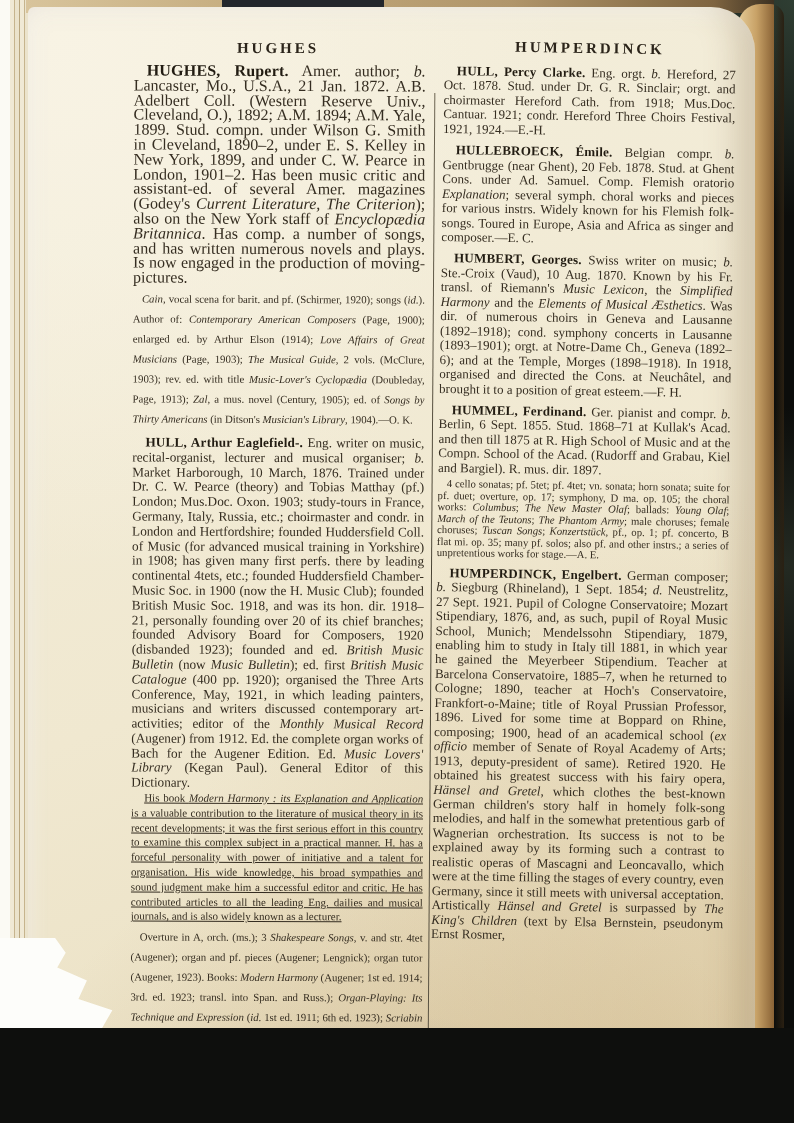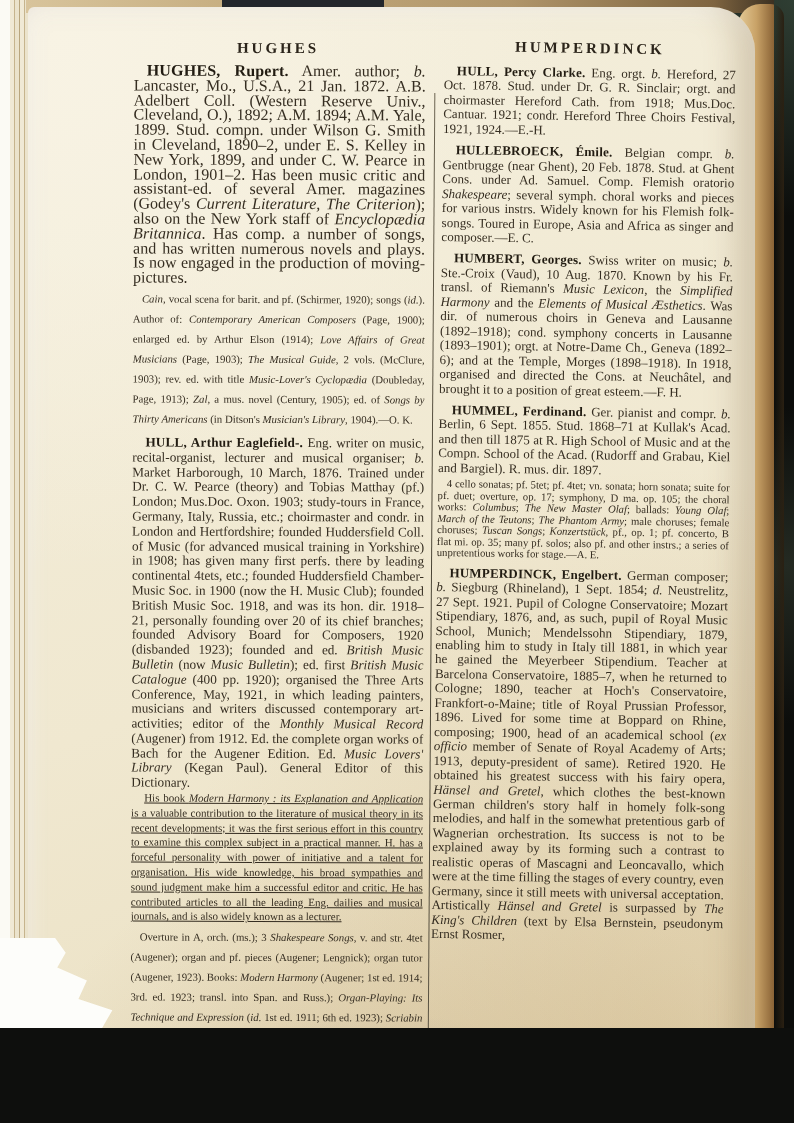--- a/index.html
+++ b/index.html
@@ -98,21 +98,21 @@
     <div class="divider"></div>
     <div class="col col-left">
         <p class="pg first"><b>HUGHES, Rupert.</b> Amer. author; <i>b.</i> Lancaster, Mo., U.S.A., 21 Jan. 1872. A.B. Adelbert Coll. (Western Reserve Univ., Cleveland, O.), 1892; A.M. 1894; A.M. Yale, 1899. Stud. compn. under Wilson G. Smith in Cleveland, 1890–2, under E. S. Kelley in New York, 1899, and under C. W. Pearce in London, 1901–2. Has been music critic and assistant-ed. of several Amer. magazines (Godey's <i>Current Literature, The Criterion</i>); also on the New York staff of <i>Encyclopædia Britannica</i>. Has comp. a number of songs, and has written numerous novels and plays. Is now engaged in the production of moving-pictures.</p>
         <p class="pg works"><i>Cain</i>, vocal scena for barit. and pf. (Schirmer, 1920); songs (<i>id.</i>). Author of: <i>Contemporary American Composers</i> (Page, 1900); enlarged ed. by Arthur Elson (1914); <i>Love Affairs of Great Musicians</i> (Page, 1903); <i>The Musical Guide</i>, 2 vols. (McClure, 1903); rev. ed. with title <i>Music-Lover's Cyclopædia</i> (Doubleday, Page, 1913); <i>Zal</i>, a mus. novel (Century, 1905); ed. of <i>Songs by Thirty Americans</i> (in Ditson's <i>Musician's Library</i>, 1904).—O. K.</p>
         <p class="pg entry"><b>HULL, Arthur Eaglefield-.</b> Eng. writer on music, recital-organist, lecturer and musical organiser; <i>b.</i> Market Harborough, 10 March, 1876. Trained under Dr. C. W. Pearce (theory) and Tobias Matthay (pf.) London; Mus.Doc. Oxon. 1903; study-tours in France, Germany, Italy, Russia, etc.; choirmaster and condr. in London and Hertfordshire; founded Huddersfield Coll. of Music (for advanced musical training in Yorkshire) in 1908; has given many first perfs. there by leading continental 4tets, etc.; founded Huddersfield Chamber-Music Soc. in 1900 (now the H. Music Club); founded British Music Soc. 1918, and was its hon. dir. 1918–21, personally founding over 20 of its chief branches; founded Advisory Board for Composers, 1920 (disbanded 1923); founded and ed. <i>British Music Bulletin</i> (now <i>Music Bulletin</i>); ed. first <i>British Music Catalogue</i> (400 pp. 1920); organised the Three Arts Conference, May, 1921, in which leading painters, musicians and writers discussed contemporary art-activities; editor of the <i>Monthly Musical Record</i> (Augener) from 1912. Ed. the complete organ works of Bach for the Augener Edition. Ed. <i>Music Lovers' Library</i> (Kegan Paul). General Editor of this Dictionary.</p>
         <p class="pg para">His book <i>Modern Harmony : its Explanation and Application</i> is a valuable contribution to the literature of musical theory in its recent developments; it was the first serious effort in this country to examine this complex subject in a practical manner. H. has a forceful personality with power of initiative and a talent for organisation. His wide knowledge, his broad sympathies and sound judgment make him a successful editor and critic. He has contributed articles to all the leading Eng. dailies and musical journals, and is also widely known as a lecturer.</p>
         <p class="pg works">Overture in A, orch. (ms.); 3 <i>Shakespeare Songs</i>, v. and str. 4tet (Augener); organ and pf. pieces (Augener; Lengnick); organ tutor (Augener, 1923). Books: <i>Modern Harmony</i> (Augener; 1st ed. 1914; 3rd. ed. 1923; transl. into Span. and Russ.); <i>Organ-Playing: Its Technique and Expression</i> (<i>id.</i> 1st ed. 1911; 6th ed. 1923); <i>Scriabin</i> (Kegan Paul; 1st ed. 1916; 3rd ed. 1923); <i>Cyril Scott</i> (<i>id.</i> 1914); <i>Students' Harmony</i> (with Dr. Charles Macpherson) (Augener, 1914); numerous translations, etc.—G. B.</p>
       </div>
     <div class="col col-right">
         <p class="pg first"><b>HULL, Percy Clarke.</b> Eng. orgt. <i>b.</i> Hereford, 27 Oct. 1878. Stud. under Dr. G. R. Sinclair; orgt. and choirmaster Hereford Cath. from 1918; Mus.Doc. Cantuar. 1921; condr. Hereford Three Choirs Festival, 1921, 1924.—E.-H.</p>
-        <p class="pg entry"><b>HULLEBROECK, Émile.</b> Belgian compr. <i>b.</i> Gentbrugge (near Ghent), 20 Feb. 1878. Stud. at Ghent Cons. under Ad. Samuel. Comp. Flemish oratorio <i>Shakespeare</i>; several symph. choral works and pieces for various instrs. Widely known for his Flemish folk-songs. Toured in Europe, Asia and Africa as singer and composer.—E. C.</p>
+        <p class="pg entry"><b>HULLEBROECK, Émile.</b> Belgian compr. <i>b.</i> Gentbrugge (near Ghent), 20 Feb. 1878. Stud. at Ghent Cons. under Ad. Samuel. Comp. Flemish oratorio <i>Explanation</i>; several symph. choral works and pieces for various instrs. Widely known for his Flemish folk-songs. Toured in Europe, Asia and Africa as singer and composer.—E. C.</p>
         <p class="pg entry"><b>HUMBERT, Georges.</b> Swiss writer on music; <i>b.</i> Ste.-Croix (Vaud), 10 Aug. 1870. Known by his Fr. transl. of Riemann's <i>Music Lexicon</i>, the <i>Simplified Harmony</i> and the <i>Elements of Musical Æsthetics</i>. Was dir. of numerous choirs in Geneva and Lausanne (1892–1918); cond. symphony concerts in Lausanne (1893–1901); orgt. at Notre-Dame Ch., Geneva (1892–6); and at the Temple, Morges (1898–1918). In 1918, organised and directed the Cons. at Neuchâtel, and brought it to a position of great esteem.—F. H.</p>
         <p class="pg entry"><b>HUMMEL, Ferdinand.</b> Ger. pianist and compr. <i>b.</i> Berlin, 6 Sept. 1855. Stud. 1868–71 at Kullak's Acad. and then till 1875 at R. High School of Music and at the Compn. School of the Acad. (Rudorff and Grabau, Kiel and Bargiel). R. mus. dir. 1897.</p>
         <p class="pg works">4 cello sonatas; pf. 5tet; pf. 4tet; vn. sonata; horn sonata; suite for pf. duet; overture, op. 17; symphony, D ma. op. 105; the choral works: <i>Columbus</i>; <i>The New Master Olaf</i>; ballads: <i>Young Olaf</i>; <i>March of the Teutons</i>; <i>The Phantom Army</i>; male choruses; female choruses; <i>Tuscan Songs</i>; <i>Konzertstück</i>, pf., op. 1; pf. concerto, B flat mi. op. 35; many pf. solos; also pf. and other instrs.; a series of unpretentious works for stage.—A. E.</p>
         <p class="pg entry"><b>HUMPERDINCK, Engelbert.</b> German composer; <i>b.</i> Siegburg (Rhineland), 1 Sept. 1854; <i>d.</i> Neustrelitz, 27 Sept. 1921. Pupil of Cologne Conservatoire; Mozart Stipendiary, 1876, and, as such, pupil of Royal Music School, Munich; Mendelssohn Stipendiary, 1879, enabling him to study in Italy till 1881, in which year he gained the Meyerbeer Stipendium. Teacher at Barcelona Conservatoire, 1885–7, when he returned to Cologne; 1890, teacher at Hoch's Conservatoire, Frankfort-o-Maine; title of Royal Prussian Professor, 1896. Lived for some time at Boppard on Rhine, composing; 1900, head of an academical school (<i>ex officio</i> member of Senate of Royal Academy of Arts; 1913, deputy-president of same). Retired 1920. He obtained his greatest success with his fairy opera, <i>Hänsel and Gretel</i>, which clothes the best-known German children's story half in homely folk-song melodies, and half in the somewhat pretentious garb of Wagnerian orchestration. Its success is not to be explained away by its forming such a contrast to realistic operas of Mascagni and Leoncavallo, which were at the time filling the stages of every country, even Germany, since it still meets with universal acceptation. Artistically <i>Hänsel and Gretel</i> is surpassed by <i>The King's Children</i> (text by Elsa Bernstein, pseudonym Ernst Rosmer,</p>
       </div>
     <div class="page-number">242</div>
   </div>
 
   <div class="bottom-shadow"></div>
   <div class="bottom-line"></div>

